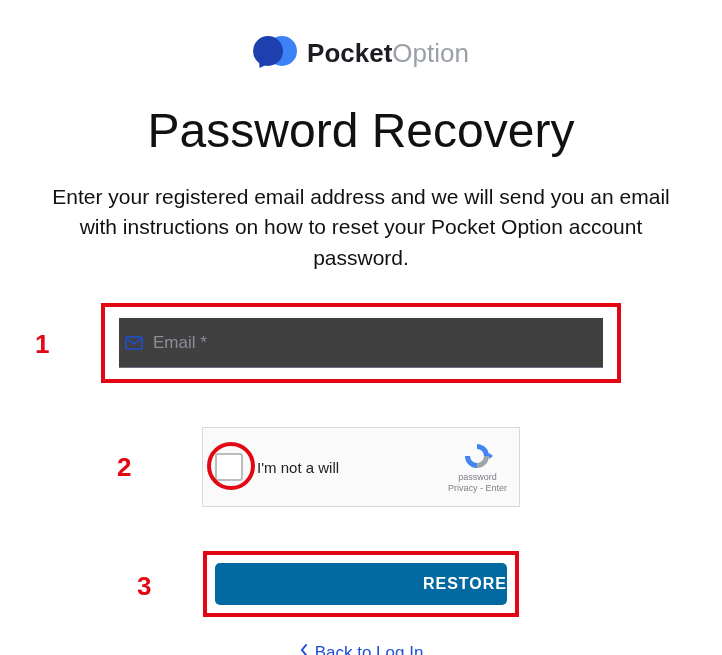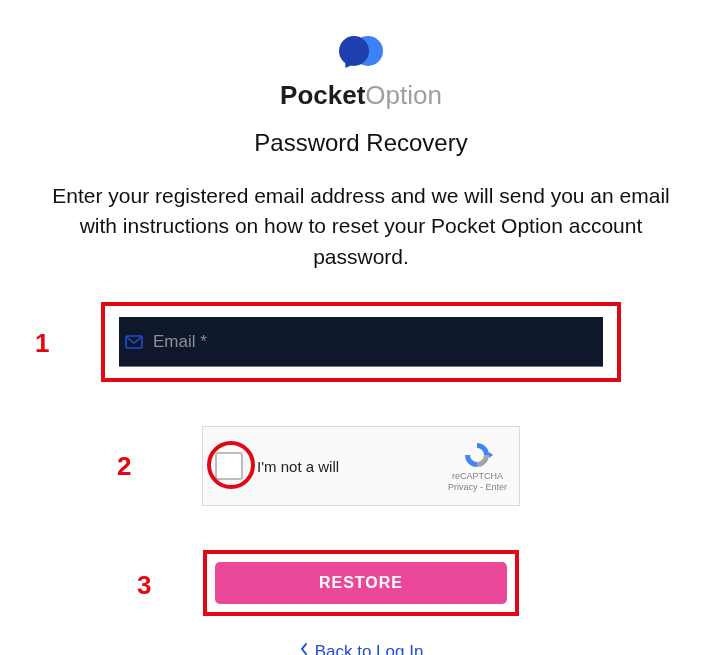--- a/index.html
+++ b/index.html
@@ -15,21 +15,20 @@
     width: 100%;
     padding: 30px 30px 0 30px;
     text-align: center;
   }
   .logo-row {
     display: flex;
     align-items: center;
     justify-content: center;
     gap: 10px;
     margin-top: 6px;
-    flex-direction: column;
   }
   .logo-mark { position: relative; width: 44px; height: 34px; }
   .bubble-right {
     position: absolute; top: 0; left: 14px;
     width: 30px; height: 30px; border-radius: 50%;
     background: #3b82f6;
   }
   .bubble-left {
     position: absolute; top: 0; left: 0;
     width: 30px; height: 30px; border-radius: 50%;
@@ -39,40 +38,40 @@
     content: ""; position: absolute;
     left: 4px; bottom: -3px;
     border-top: 8px solid #1e40af;
     border-left: 4px solid transparent;
     border-right: 7px solid transparent;
     transform: rotate(24deg);
   }
   .logo-text { font-size: 26px; color: #9aa0a6; font-weight: 400; }
   .logo-text .bold { color: #1b1d22; font-weight: 700; }
   h1.title {
-    font-size: 24px; font-weight: 400; color: #111;
-    margin-top: 18px;
+    font-size: 48px; font-weight: 400; color: #111;
+    margin-top: 33px;
   }
   .subtitle {
     font-size: 21px; color: #111; line-height: 1.45;
     margin-top: 24px; padding: 0 10px;
   }
   
   .email-wrapper {
     position: relative;
     width: 520px; height: 80px;
     margin: 30px auto 0 auto;
     border: 4px solid #e30613;
     display: flex; align-items: center;
     background: #fff;
   }
   .email-field {
     margin: 0 14px; flex: 1;
     height: 50px;
-    background: #0f172a;
+    background: #404040;
     border-bottom: 1px solid #6b7280;
     display: flex; align-items: center;
     padding: 0 10px 0 6px;
     gap: 10px;
   }
   .email-field .icon { color: #1d4ed8; display:flex; }
   .email-field .placeholder { color: #8a8f98; font-size: 17px; }
   .step-num {
     position: absolute; font-weight: 700; color: #e30613;
     font-size: 26px;
@@ -115,26 +114,27 @@
   .restore-wrapper {
     position: relative;
     width: 316px; height: 66px;
     margin: 44px auto 0 auto;
     border: 4px solid #e30613;
     display: flex; align-items: center; justify-content: center;
     padding: 0 8px;
   }
   .restore-btn {
     width: 100%; height: 42px;
-    background: #ec4899;
+    background: #0369a1;
     color: #fff;
     border: none; border-radius: 5px;
     font-size: 16px; font-weight: 700;
     letter-spacing: 1px;
     cursor: pointer;
+    text-align: right;
   }
   .restore-num {
     position: absolute; left: -70px; top: 16px;
     font-size: 26px; font-weight: 700; color: #e30613;
   }
   .back-row {
     margin-top: 26px;
     display: flex; justify-content: center; align-items: flex-start;
     gap: 6px;
     color: #1d4ed8;
@@ -183,21 +183,21 @@
     <div class="captcha-circle"></div>
     <div class="captcha-checkbox"></div>
     <div class="captcha-label">I'm not a will</div>
     <div class="captcha-right">
       <svg width="34" height="30" viewBox="0 0 34 30">
         <path d="M17 3 A12 12 0 0 1 29 15 L24 15 A7 7 0 0 0 17 8 Z" fill="#4285f4"></path>
         <path d="M29 15 A12 12 0 0 1 17 27 L17 22 A7 7 0 0 0 24 15 Z" fill="#a0a5ab"></path>
         <path d="M17 27 A12 12 0 0 1 5 15 L10 15 A7 7 0 0 0 17 22 Z" fill="#4285f4"></path>
         <polygon points="29,12 33,15 29,18" fill="#4285f4"></polygon>
       </svg>
-      <div>reCAPTCHA</div>
+      <div>password</div>
       <div>Privacy - Enter</div>
     </div>
   </div>
 
   <div class="restore-wrapper">
     <span class="restore-num">3</span>
     <button class="restore-btn">RESTORE</button>
   </div>
 
   <div class="back-row">

